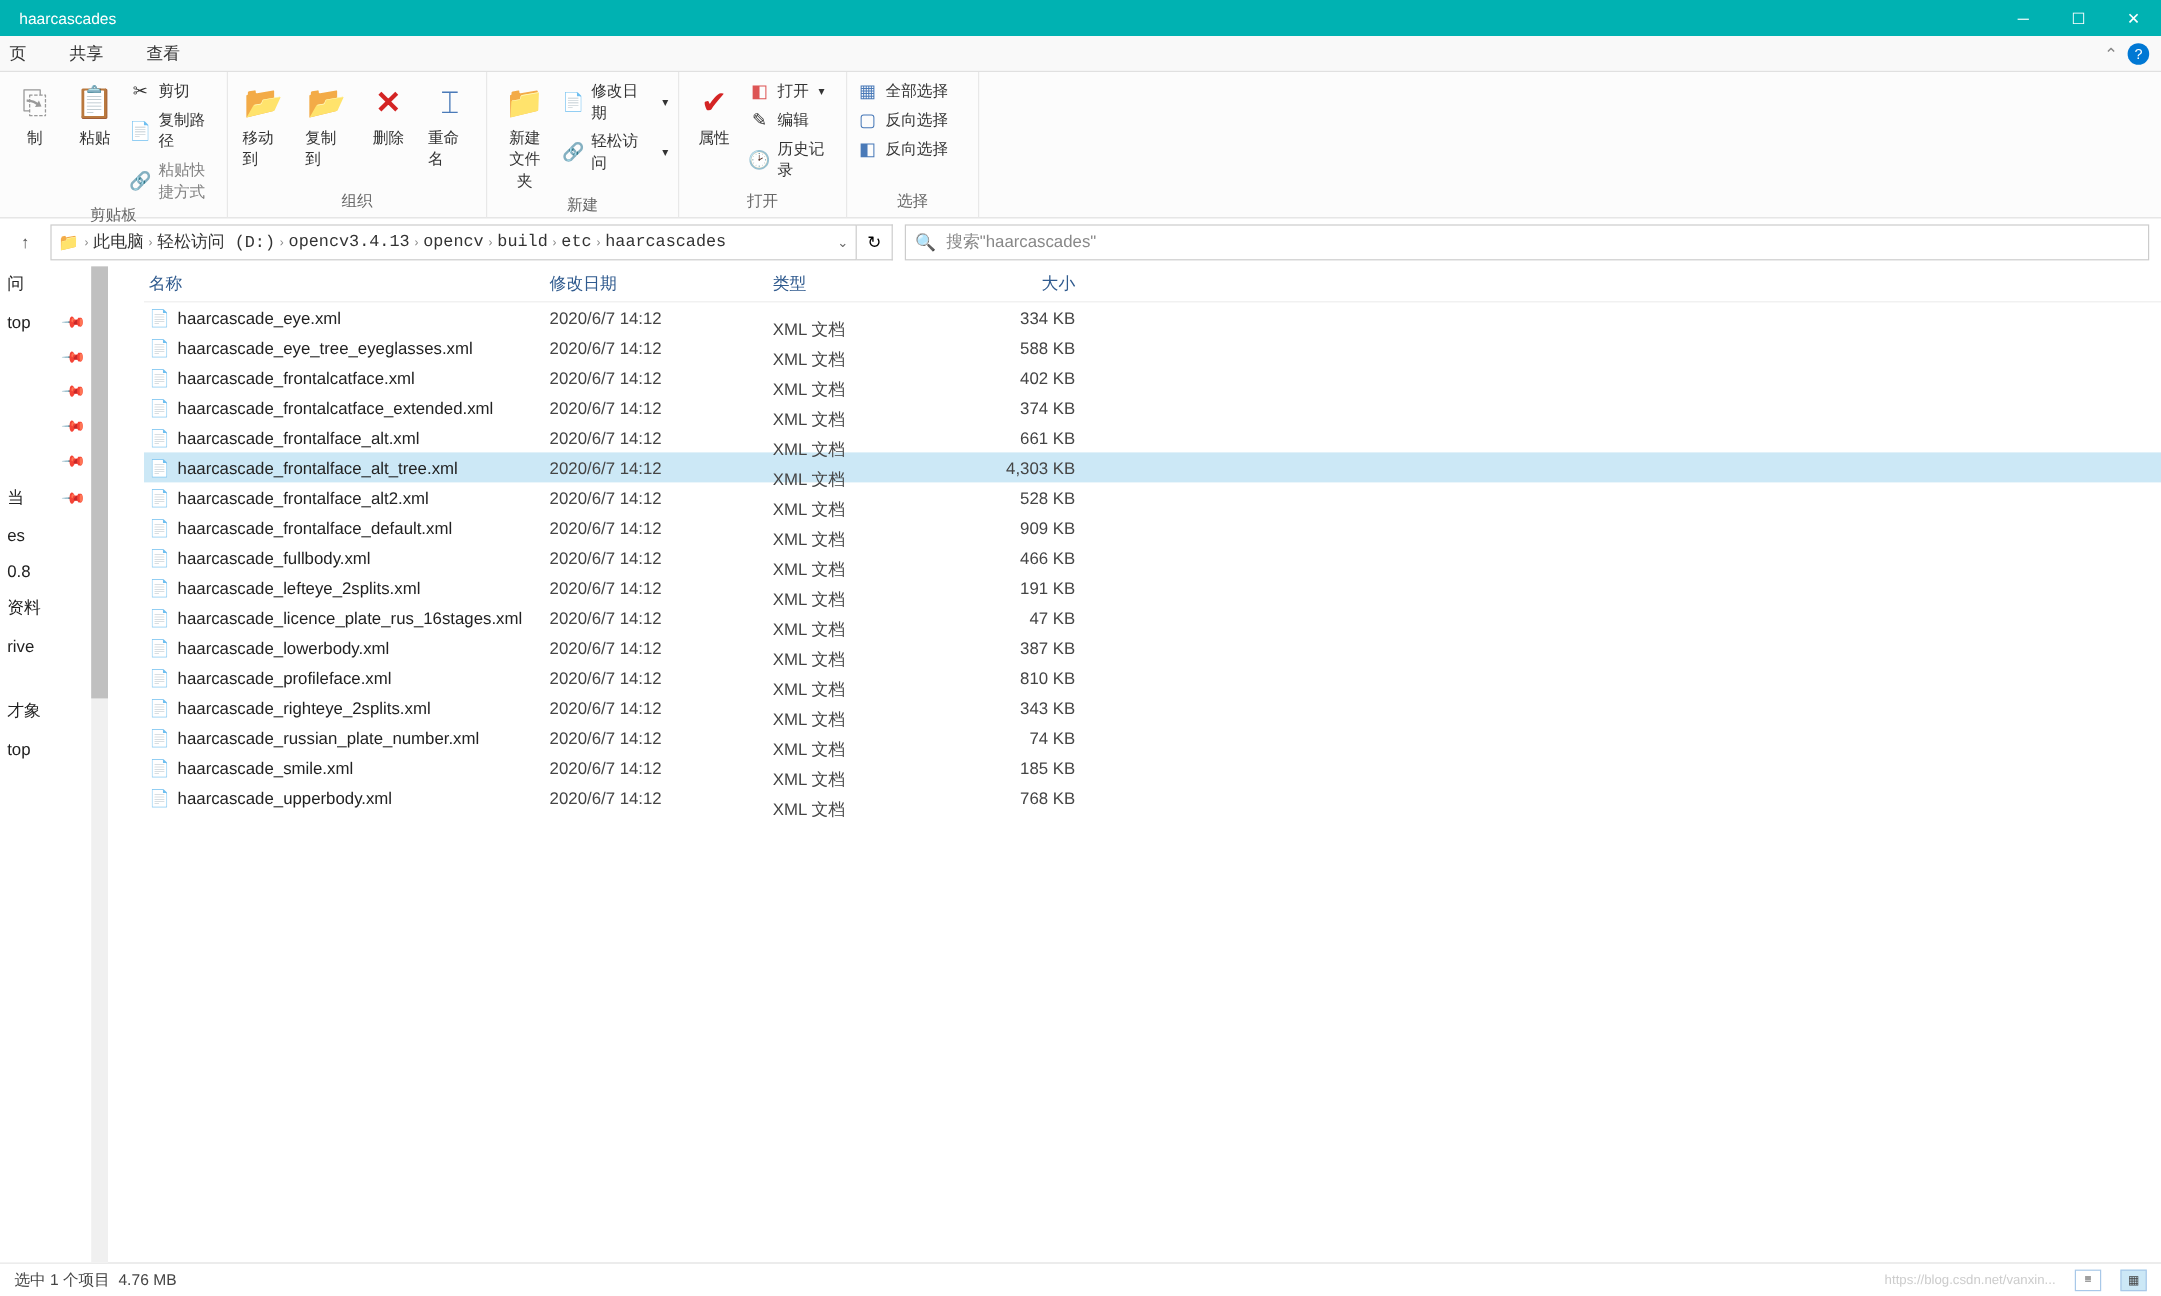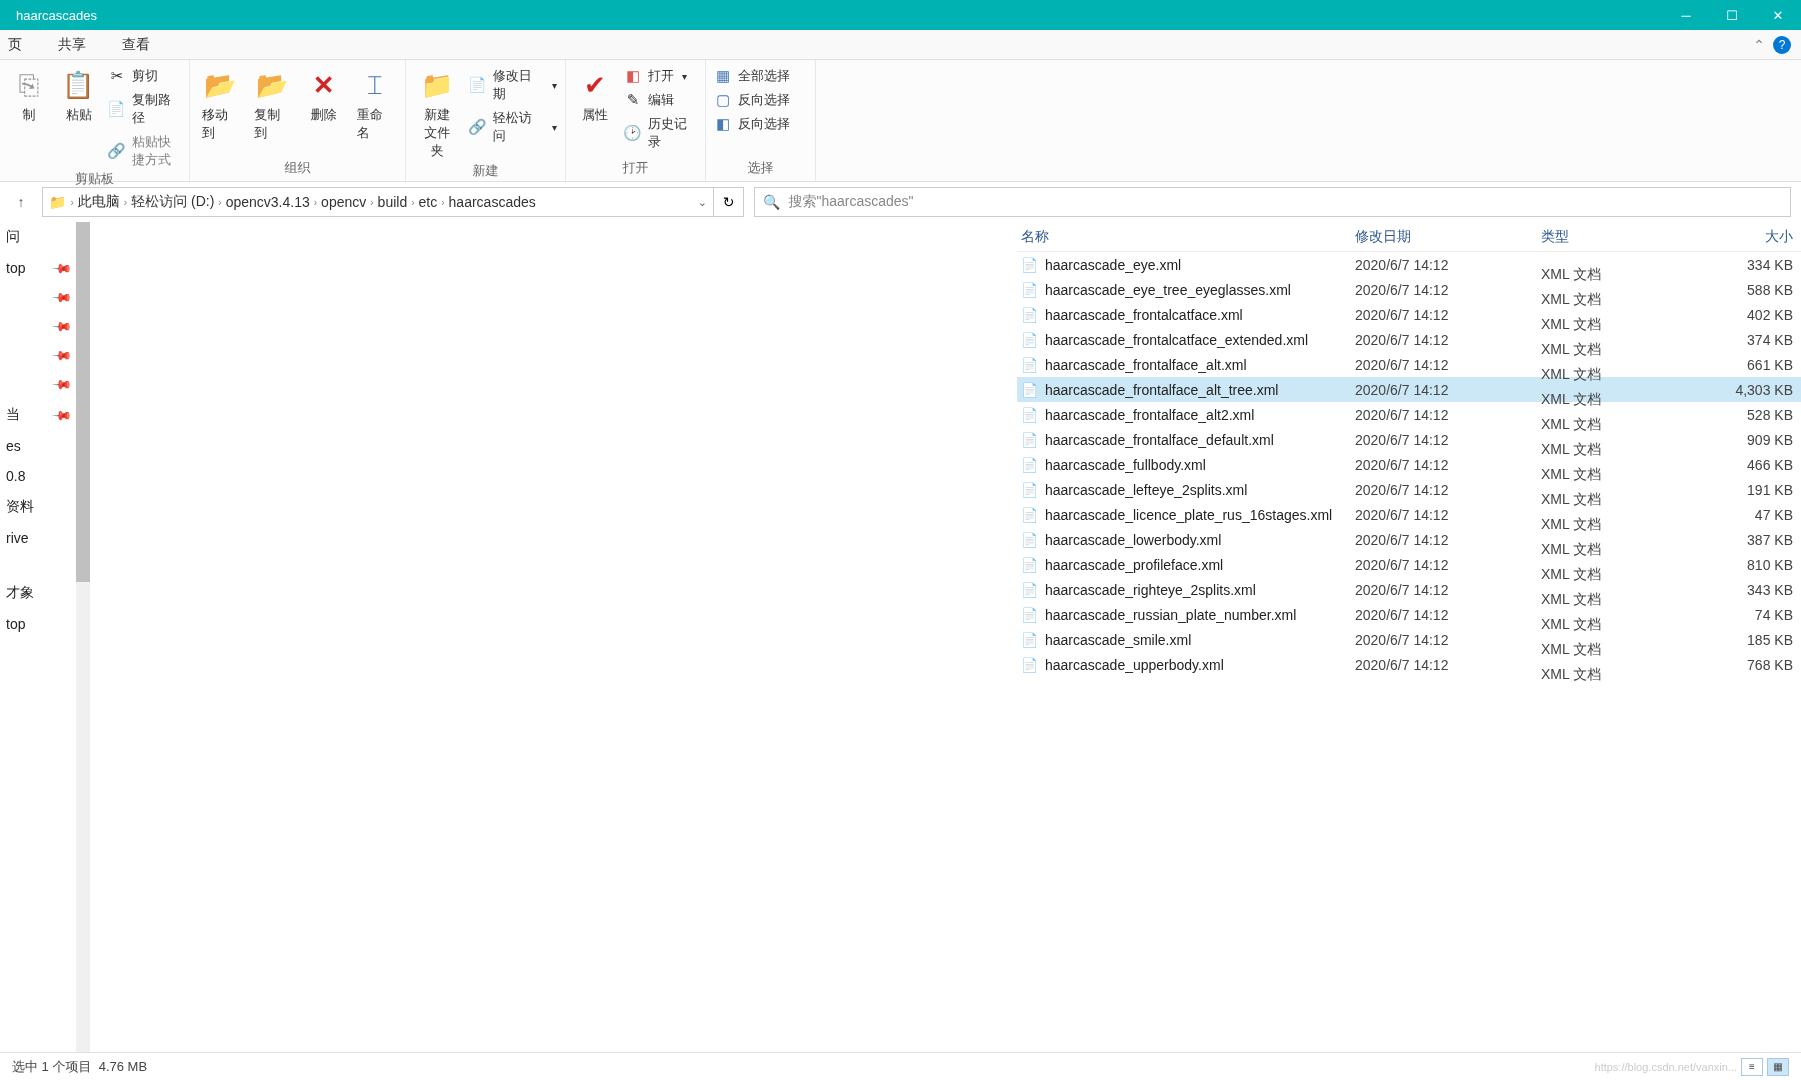--- a/index.html
+++ b/index.html
@@ -23,51 +23,51 @@
     .ribbon-bigbtn .icon-box { width: 34px; height: 34px; display: flex; align-items: center; justify-content: center; font-size: 26px; }
     .ribbon-col { display: flex; flex-direction: column; gap: 4px; font-size: 13px; color: #333; }
     .ribbon-row { display:flex; align-items:center; gap:6px; cursor:pointer; padding:1px 0; }
     .ribbon-row .mini-icon { width:18px; height:18px; display:flex; align-items:center; justify-content:center; font-size:15px; }
 
     .addr-row { height: 40px; display: flex; align-items: center; gap: 10px; padding: 0 10px; }
     .nav-up { width:22px; display:flex; justify-content:center; color:#555; cursor:pointer; }
     .addr-bar { flex: 0 0 672px; height: 30px; border: 1px solid #ccc; display: flex; align-items: center; gap: 4px; padding: 0 6px; font-size: 14px; color: #333; }
     .addr-bar .folder-ic { color:#f5c235; }
     .addr-bar .sep { color:#888; font-size:10px; }
-    .addr-bar .crumb { cursor:pointer; }
+    .addr-bar .crumb { cursor:pointer;font-family:Liberation Mono, monospace; }
     .refresh-box { width:30px; height:30px; border:1px solid #ccc; border-left:none; display:flex; align-items:center; justify-content:center; cursor:pointer; margin-left:-10px; }
     .search-box { flex: 1; height: 30px; border: 1px solid #ccc; display:flex; align-items:center; padding:0 8px; color:#888; cursor:text; }
     .search-box .sicon { margin-right:8px; }
 
     .content { display: flex; height: calc(100% - 30px - 30px - 122px - 40px - 28px); }
     .nav-pane { width: 90px; background:#fff; position:relative; }
     .nav-pane .scroll-track { position:absolute; right:0; top:0; width:14px; height:100%; background:#f0f0f0; }
     .nav-pane .scroll-thumb { position:absolute; right:0; top:0; width:14px; height:360px; background:#c0c0c0; }
     .nav-items { padding:6px 0 0 6px; font-size:14px; color:#222; display:flex; flex-direction:column; gap:14px; }
     .nav-item { display:flex; align-items:center; justify-content:space-between; padding-right:20px; cursor:pointer;}
     .nav-item .pin { color:#888; font-size:13px; transform:rotate(45deg); }
 
-    .file-area { flex:1; padding-left:30px; display:flex; flex-direction:column;align-items:flex-end; }
+    .file-area { flex:1; padding-left:30px; display:flex; flex-direction:column; }
     .file-header { display:flex; font-size:14px; color:#2f5a8e; height:30px; align-items:center; border-bottom:1px solid #eee; }
     .col-name { flex:0 0 338px; padding-left:4px;}
     .col-date { flex:0 0 186px; }
     .col-type { flex:0 0 160px; }
     .col-size { flex:0 0 100px; text-align:right; padding-right:8px;}
 
     .file-rows { }
     .file-row { display:flex; align-items:center; height:25px; font-size:14px; color:#222; cursor:pointer; }
     .file-row.selected { background:#cce8f6; }
     .file-row .fname { flex:0 0 338px; display:flex; align-items:center; gap:6px; padding-left:4px; }
     .file-row .fname .ficon { width:18px; height:18px; display:flex; align-items:center; justify-content:center; font-size:14px; }
     .file-row .fdate { flex:0 0 186px; color:#444;}
     .file-row .ftype { flex:0 0 160px; color:#444;margin-top:20px;}
     .file-row .fsize { flex:0 0 100px; text-align:right; padding-right:8px; color:#444;}
 
     .statusbar { height:28px; border-top:1px solid #e0e0e0; display:flex; align-items:center; font-size:13px; color:#444; padding:0 12px; justify-content:space-between; }
-    .status-right { display:flex; gap:4px; align-items:center; }
+    .status-right { display:flex; gap:16px; align-items:center; }
     .view-btn { width:22px; height:18px; border:1px solid #a8c8e8; display:flex; align-items:center; justify-content:center; font-size:10px; cursor:pointer; }
     .view-btn.active { background:#cce8f6; }
 
     .gray { color:#808080; }
   </style>
 </head>
 <body>
 
 <div class="titlebar">
   <span>haarcascades</span>

